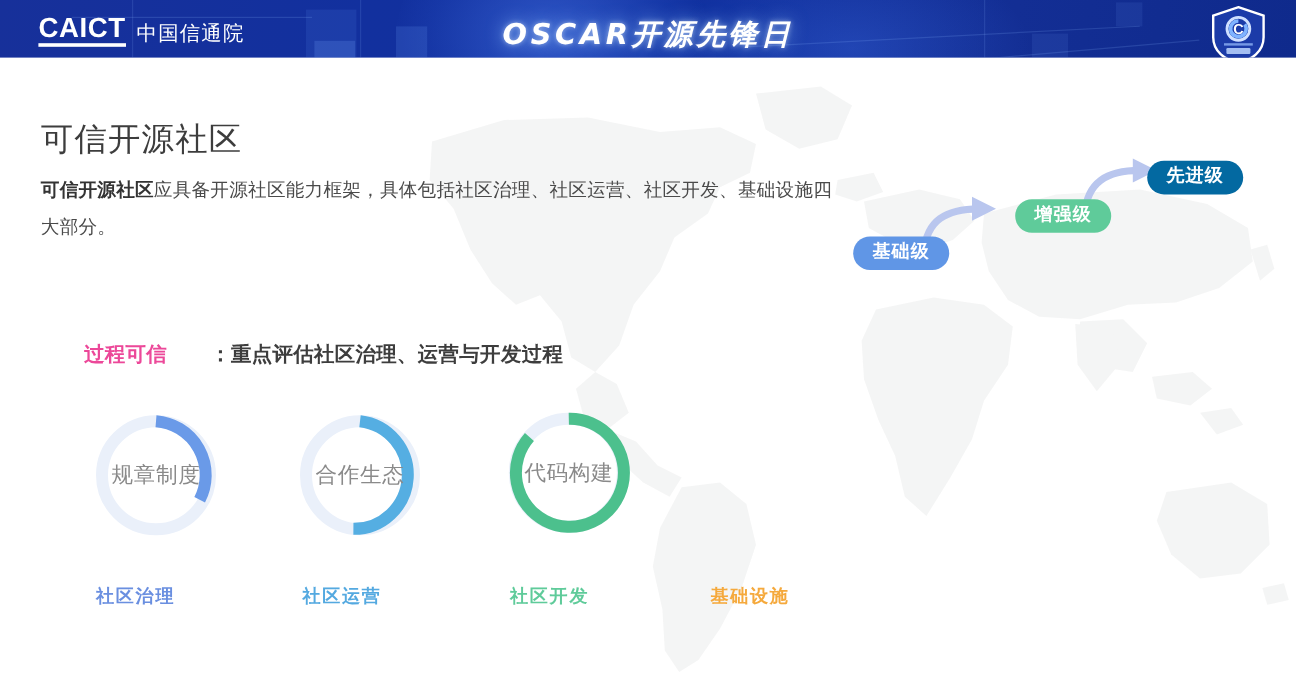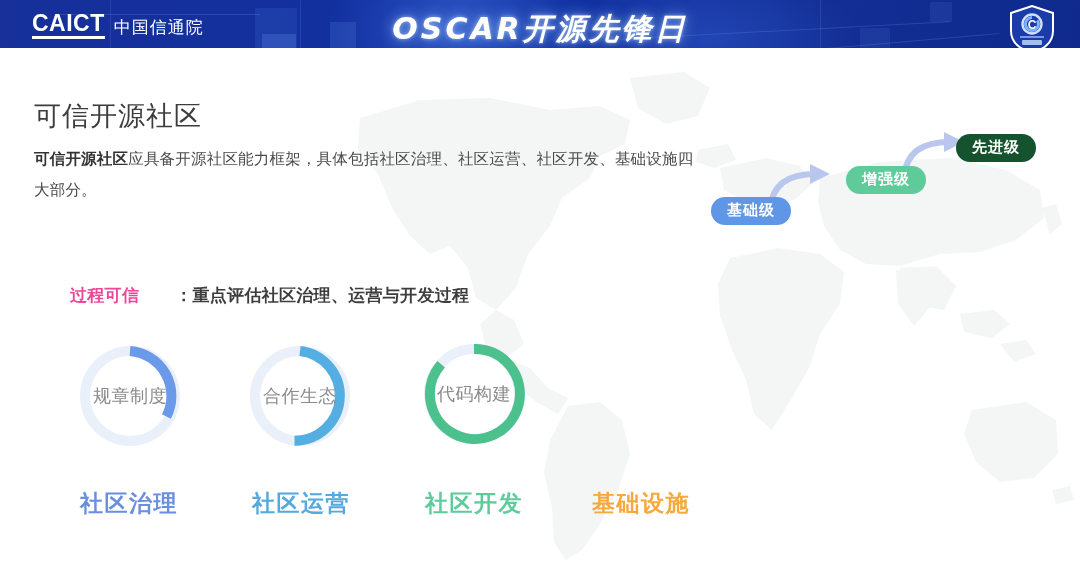--- a/index.html
+++ b/index.html
@@ -36,21 +36,21 @@
   .logo-mark{
     color:#ffffff;font-weight:bold;font-size:23px;letter-spacing:0.5px;
     border-bottom:3px solid #ffffff;padding-bottom:1px;line-height:1;
     font-family:"Liberation Sans","DejaVu Sans",sans-serif;
   }
   .logo-cn{color:#ffffff;font-size:17px;letter-spacing:1px;line-height:1;padding-bottom:3px;}
 
   .hdr-title{
     position:absolute;left:0;top:0;width:1080px;height:58px;
     display:flex;align-items:center;justify-content:center;
-    color:#ffffff;font-size:30px;font-weight:bold;font-style:italic;
+    color:#ffffff;font-size:24px;font-weight:bold;font-style:italic;
     letter-spacing:3px;
     text-shadow:0 0 14px rgba(150,200,255,.75),0 0 4px rgba(255,255,255,.5);
     font-family:"DejaVu Sans",sans-serif;
   }
 
   .shield{
     position:absolute;right:25px;top:5px;width:46px;height:48px;
   }
   .shield svg{display:block;}
 
@@ -79,38 +79,38 @@
   .subhead .v{color:#3d3d3d;margin-left:36px;}
 
   
   .ladder{position:absolute;left:700px;top:126px;width:370px;height:106px;}
   .badge{
     position:absolute;border-radius:14px;color:#fff;font-weight:bold;font-size:15px;
     padding:4px 16px 5px;letter-spacing:1px;white-space:nowrap;line-height:1.25;
   }
   .badge.b1{left:11px;top:71px;background:#6096e6;}
   .badge.b2{left:146px;top:40px;background:#5fcb9a;}
-  .badge.b3{left:256px;top:8px;background:#14532d;}
+  .badge.b3{left:256px;top:8px;background:#0369a1;}
   .arrow{position:absolute;}
 
   
   .donuts{position:absolute;left:0;top:330px;width:1080px;height:200px;}
   .donut{position:absolute;width:112px;height:112px;}
   .donut svg{display:block;}
   .donut .center-label{
     position:absolute;inset:0;display:flex;align-items:center;justify-content:center;
     font-size:18px;color:#8a8a8a;letter-spacing:.5px;
   }
   .d1{left:74px;top:10px;}
   .d2{left:244px;top:10px;}
   .d3{left:418px;top:8px;}
   .d4{left:585px;top:6px;}
 
   .dlabel{
-    position:absolute;font-size:23px;font-weight:bold;letter-spacing:1.5px;white-space:nowrap;
+    position:absolute;font-size:15px;font-weight:bold;letter-spacing:1.5px;white-space:nowrap;
   }
   .dl1{left:80px;top:158px;color:#6a8fe0;}
   .dl2{left:252px;top:158px;color:#54a9e0;}
   .dl3{left:425px;top:158px;color:#5fcb9a;}
   .dl4{left:592px;top:158px;color:#f5a93c;}
 </style>
 </head>
 <body>
 
 <div class="slide">

